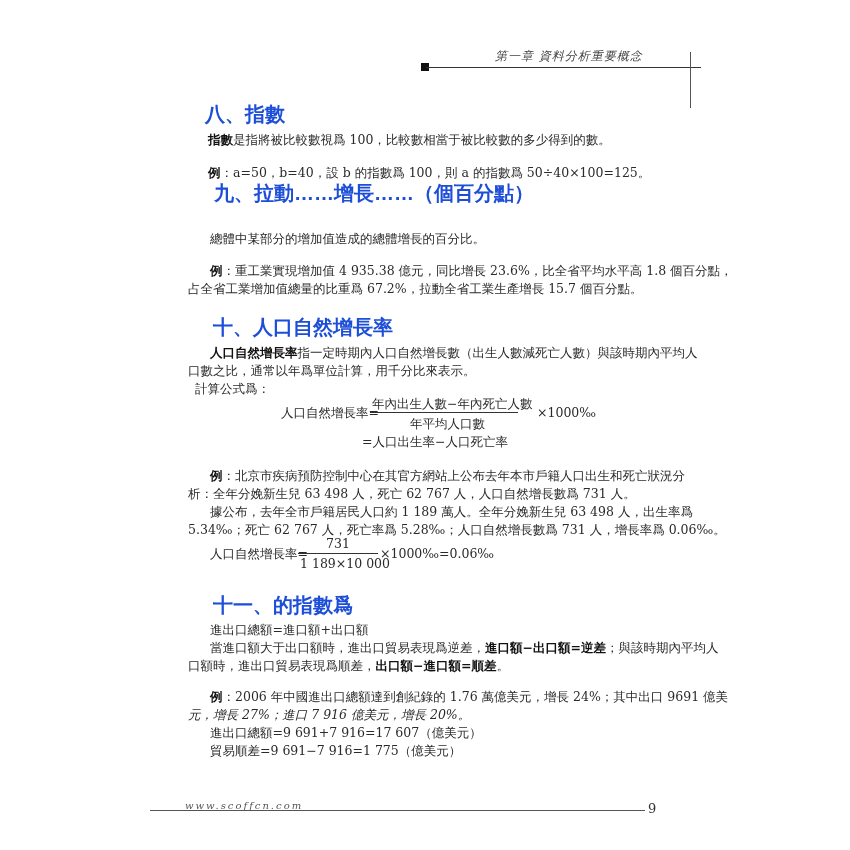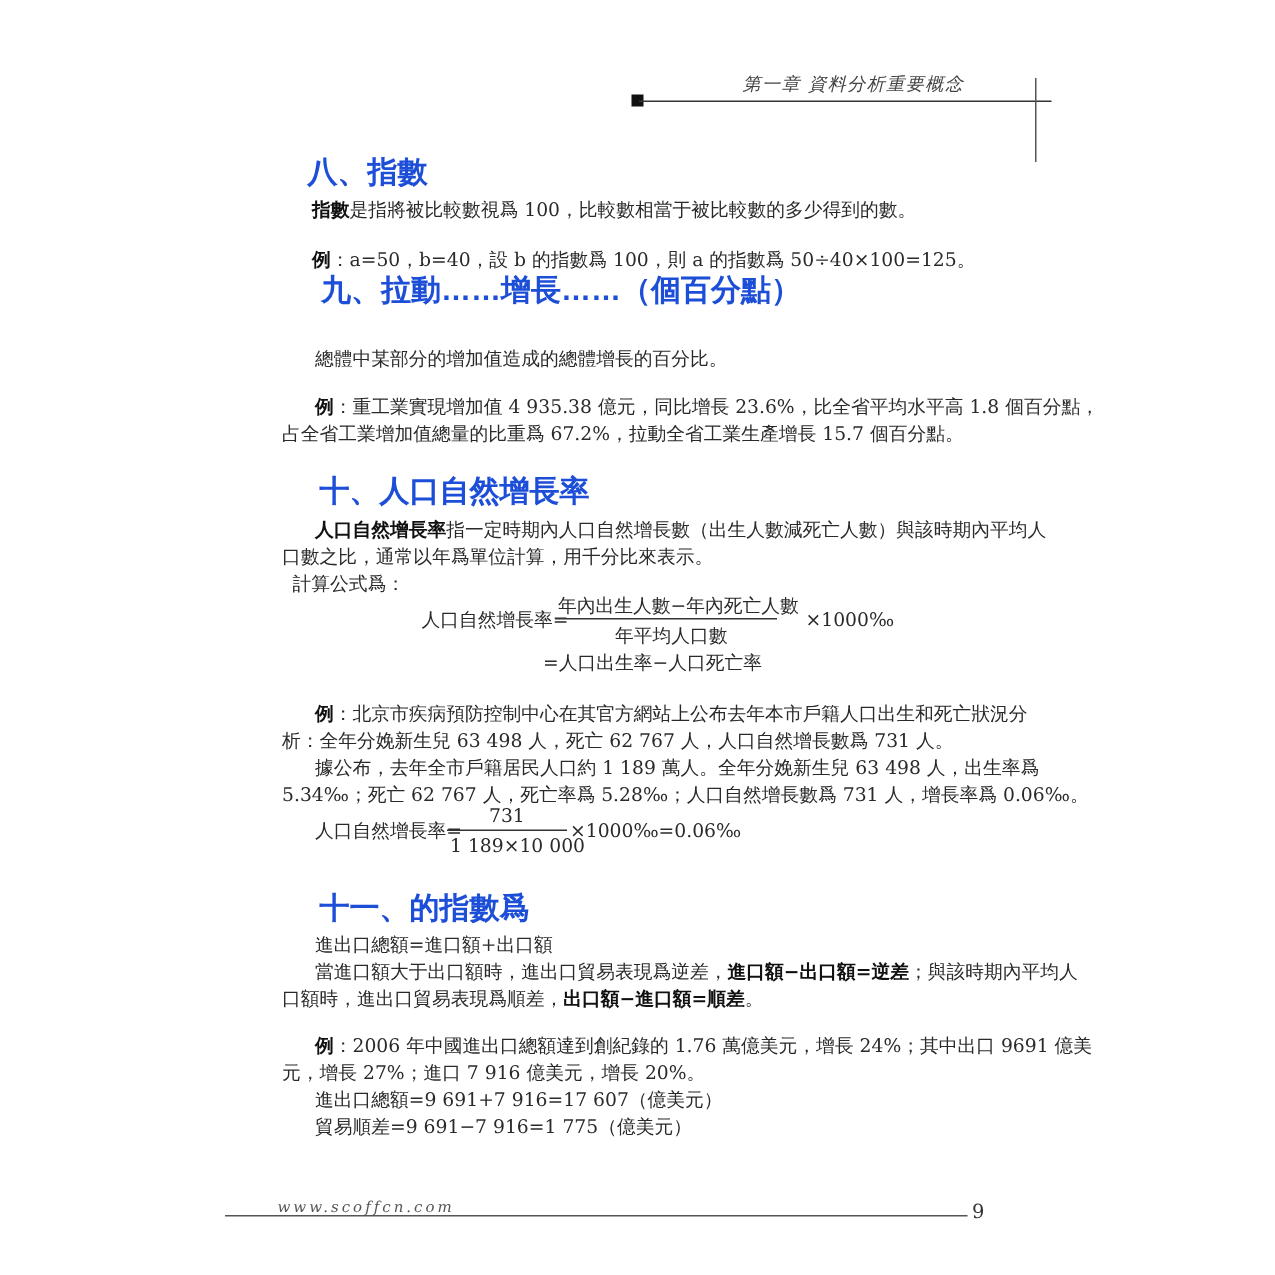--- a/index.html
+++ b/index.html
@@ -65,21 +65,21 @@
     <div class="frac-line" style="left:298px;top:553px;width:80px;"></div>
     <div class="frac" style="left:380px;top:546px;">×1000‰=0.06‰</div>
     <div class="frac" style="left:300px;top:556px;">1 189×10 000</div>
   </div>
 
   <div class="h" style="left:213px;top:592px;">十一、的指數爲</div>
   <div class="p" style="left:210px;top:621px;">進出口總額=進口額+出口額</div>
   <div class="p" style="left:210px;top:639px;"><span>當進口額大于出口額時，進出口貿易表現爲逆差，</span><span class="b">進口額−出口額=逆差</span><span>；與該時期內平均人</span></div>
   <div class="p" style="left:188px;top:657px;"><span>口額時，進出口貿易表現爲順差，</span><span class="b">出口額−進口額=順差</span><span>。</span></div>
   <div class="p" style="left:210px;top:688px;"><span class="b">例</span><span>：2006 年中國進出口總額達到創紀錄的 1.76 萬億美元，增長 24%；其中出口 9691 億美</span></div>
-  <div class="p" style="left:188px;top:706px;">元，增長 27%；進口 7 916 億美元，增長 20%。</div>
+  <div class="p" style="left:188px;top:706px;font-style:italic;">元，增長 27%；進口 7 916 億美元，增長 20%。</div>
   <div class="p" style="left:210px;top:724px;">進出口總額=9 691+7 916=17 607（億美元）</div>
   <div class="p" style="left:210px;top:742px;">貿易順差=9 691−7 916=1 775（億美元）</div>
 </div>
 
 <div>
   <div class="footer-url">www.scoffcn.com</div>
   <div class="footer-rule"></div>
   <div class="page-num">9</div>
 </div>
 

